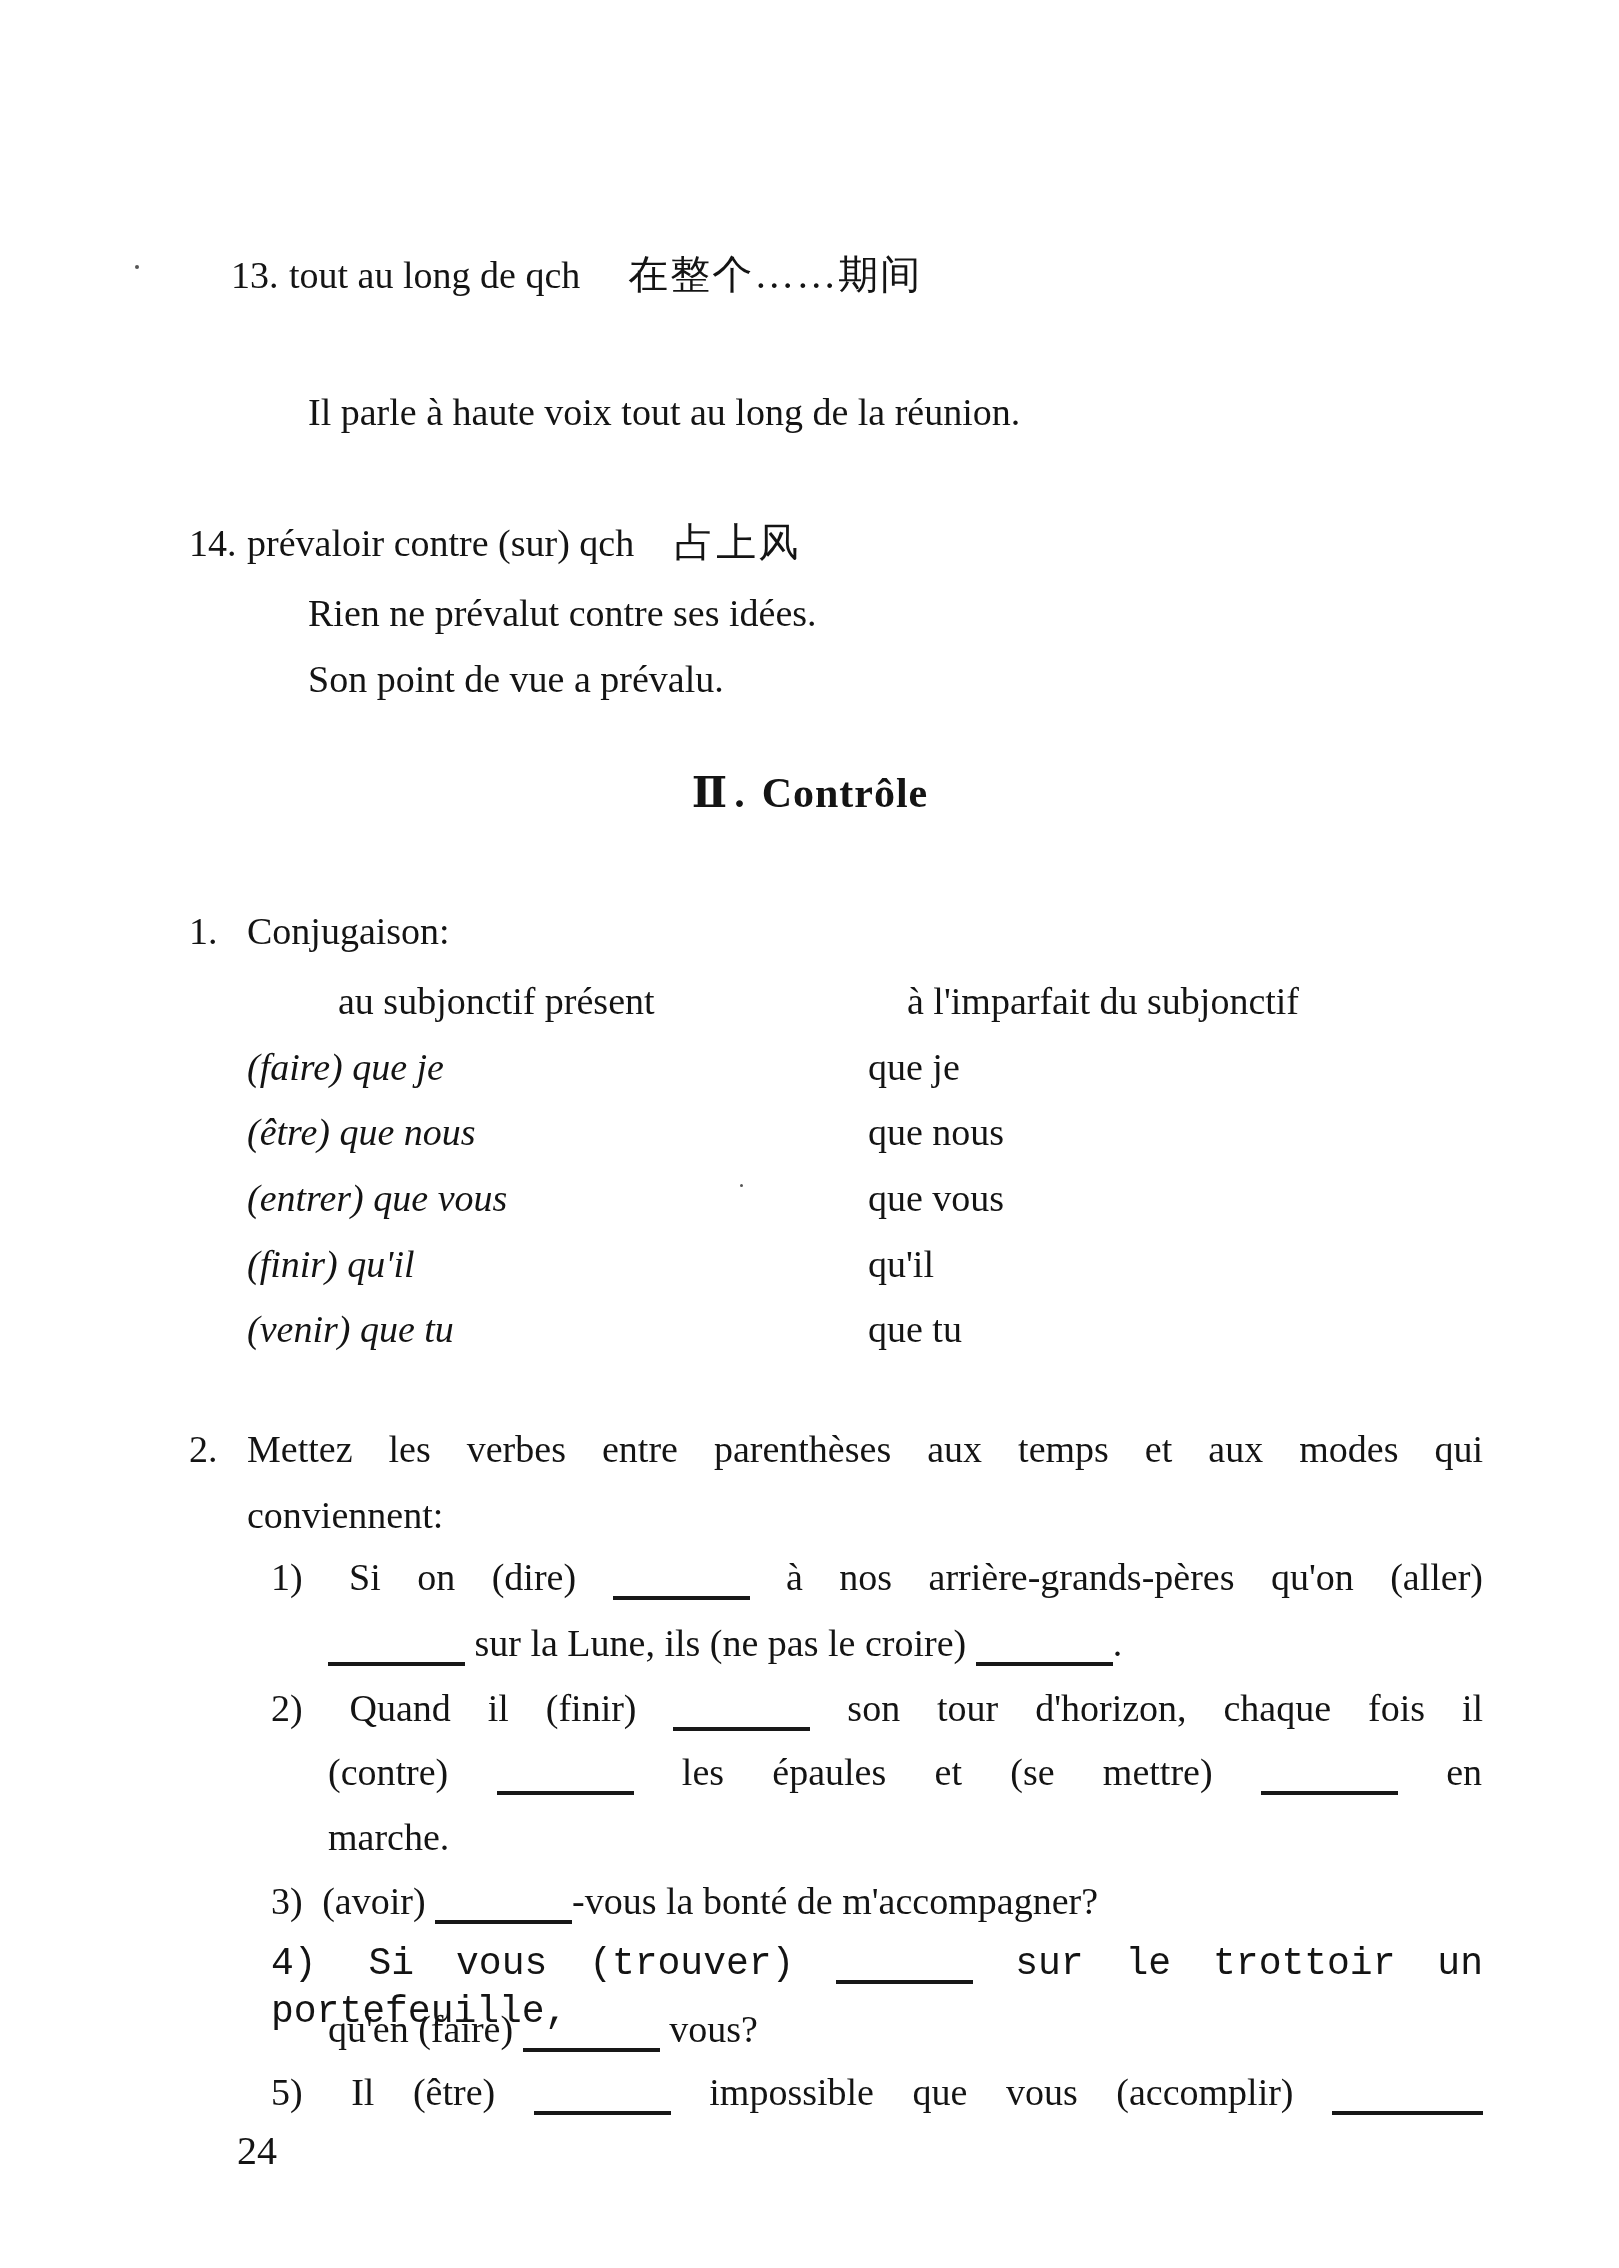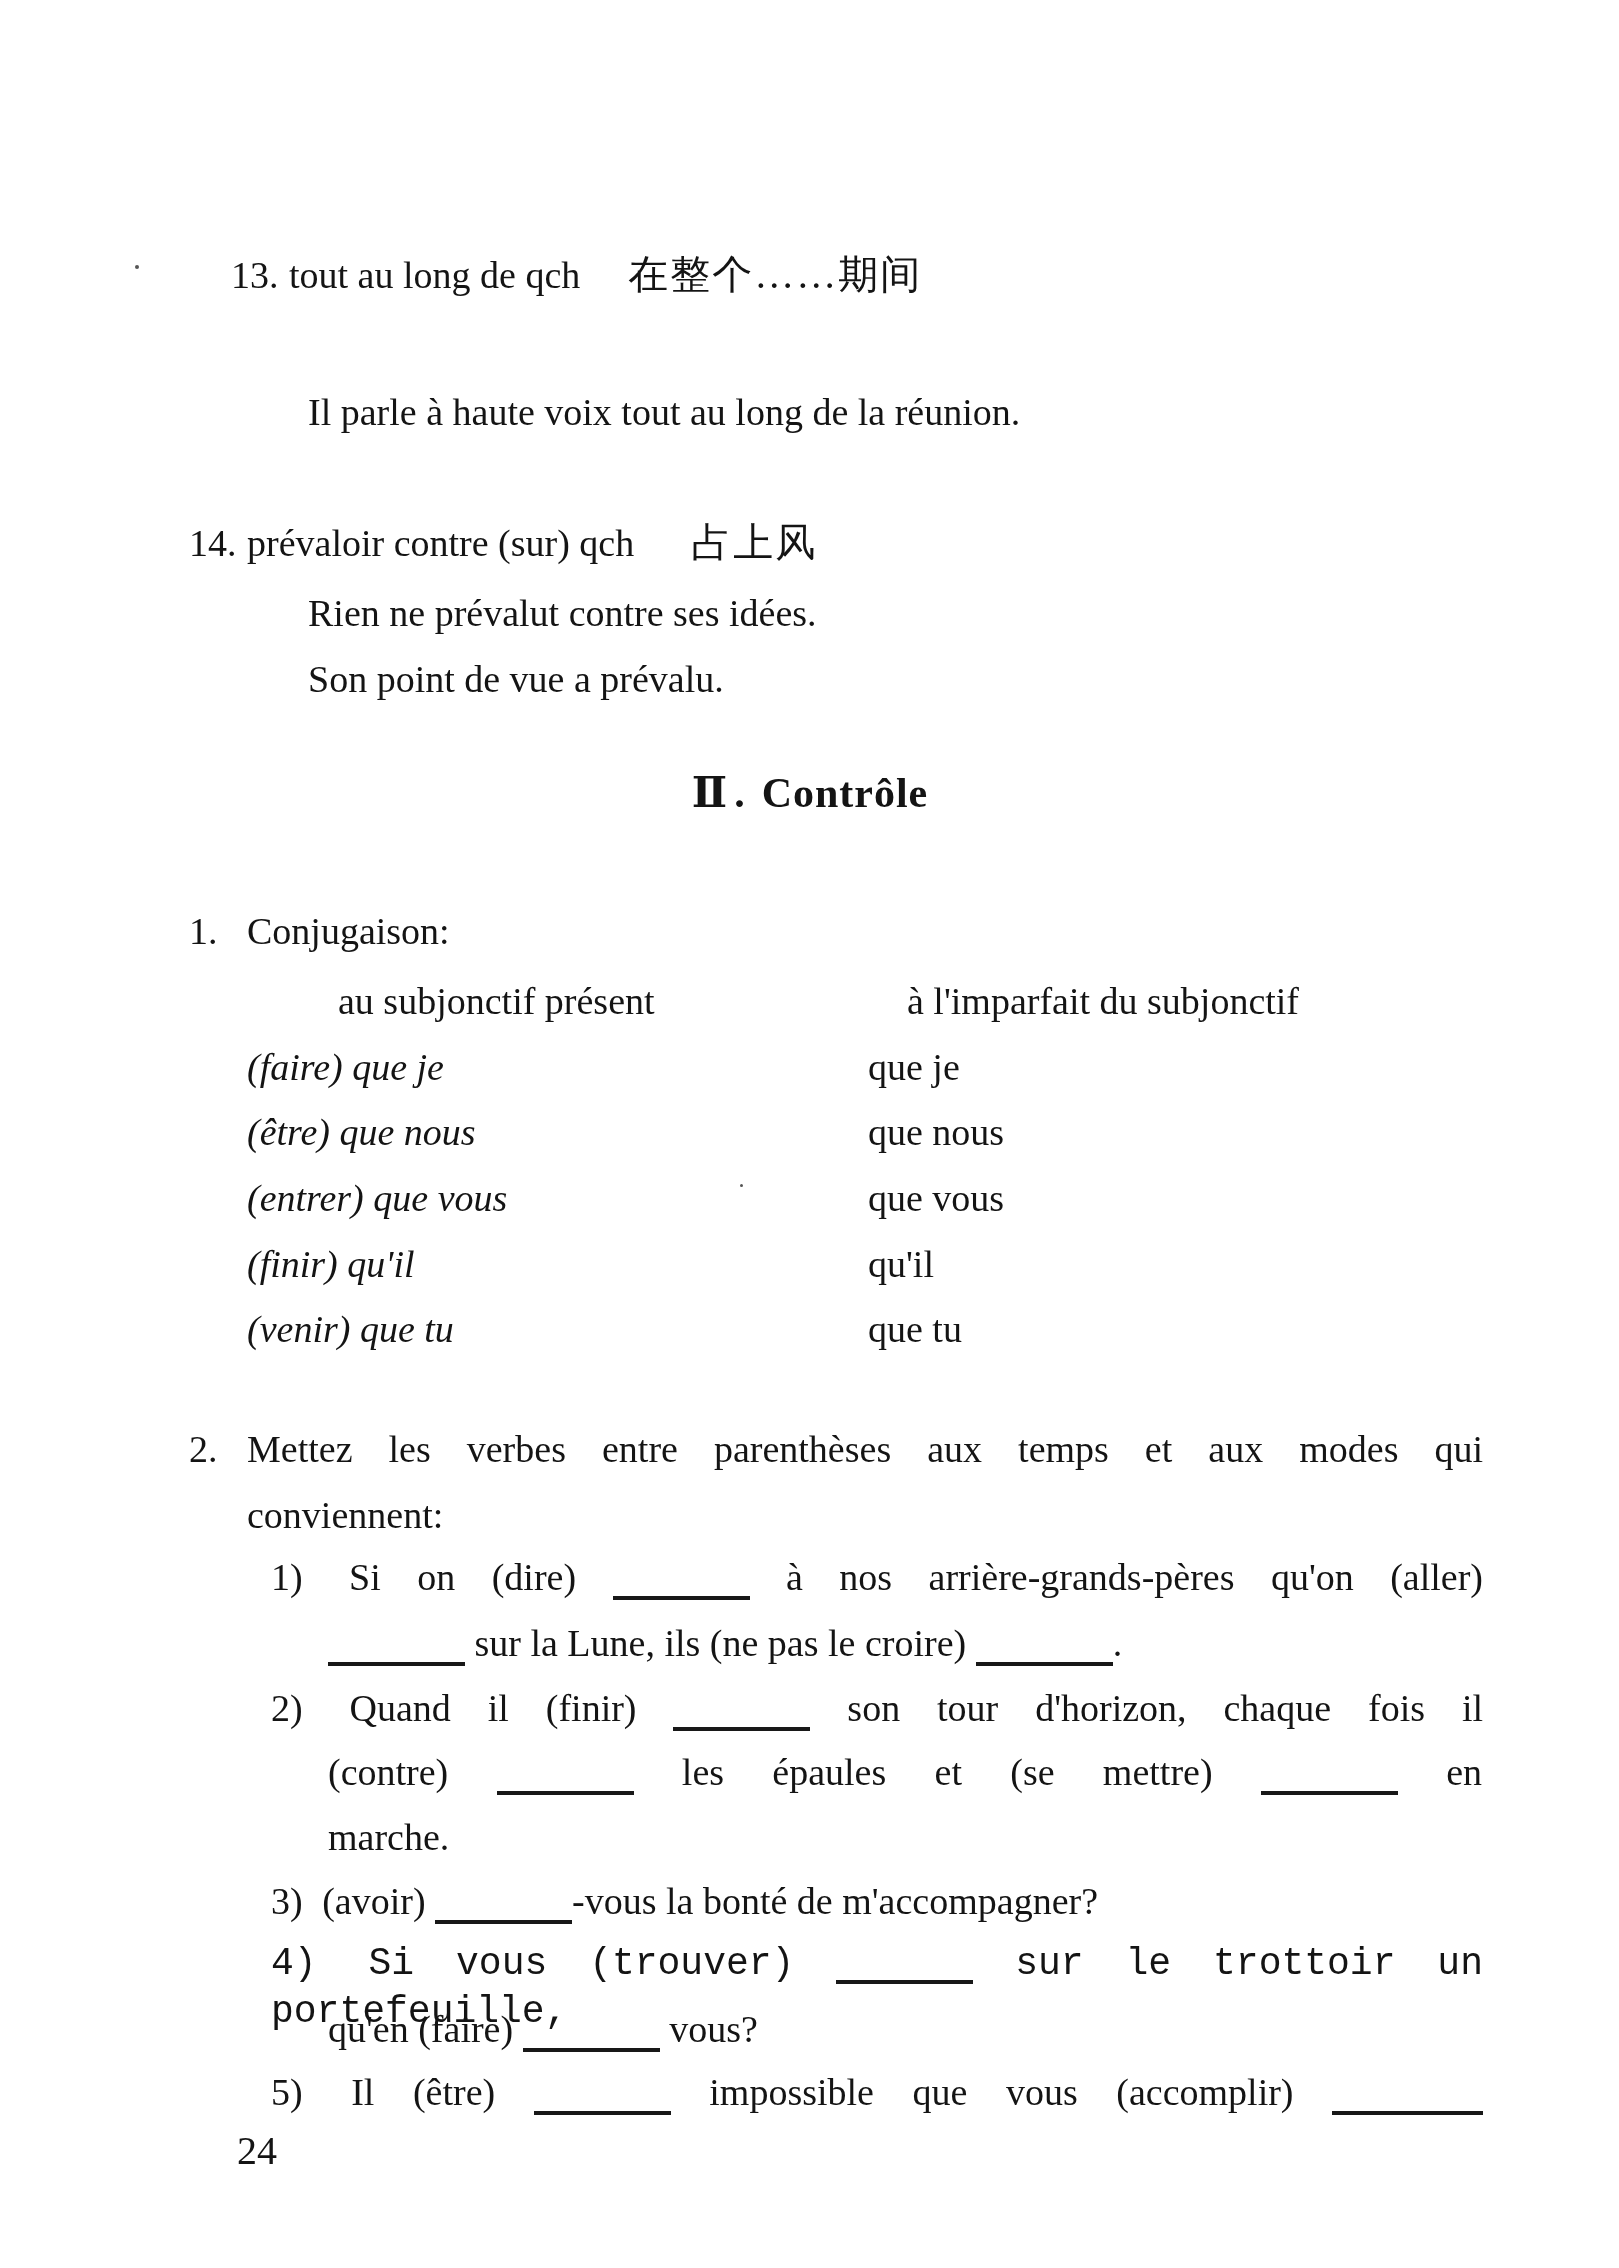--- a/index.html
+++ b/index.html
@@ -43,21 +43,21 @@
 
   <div class="speck" style="left:135px;top:265px;"></div>
   <div class="speck" style="left:740px;top:1184px;width:3px;height:3px;"></div>
 
   <div class="line" style="left:189px;top:251px;margin-left:42px;">
     <span class="vnum">13.</span><span>tout au long de qch</span><span class="cn">在整个……期间</span>
   </div>
   <div class="line" style="left:308px;top:388px;">Il parle à haute voix tout au long de la réunion.</div>
 
   <div class="line" style="left:189px;top:519px;">
-    <span class="vnum">14.</span><span>prévaloir contre (sur) qch</span><span class="cn" style="margin-left:57px;">占上风</span>
+    <span class="vnum">14.</span><span>prévaloir contre (sur) qch</span><span class="cn" style="margin-left:40px;">占上风</span>
   </div>
   <div class="line" style="left:308px;top:589px;">Rien ne prévalut contre ses idées.</div>
   <div class="line" style="left:308px;top:655px;">Son point de vue a prévalu.</div>
 
   <div class="heading" style="top:768px;">
     <span>Ⅱ</span><span class="sep">.</span><span>Contrôle</span>
   </div>
 
   <div class="line" style="left:189px;top:907px;">
     <span class="vnum">1.</span><span>Conjugaison:</span>

